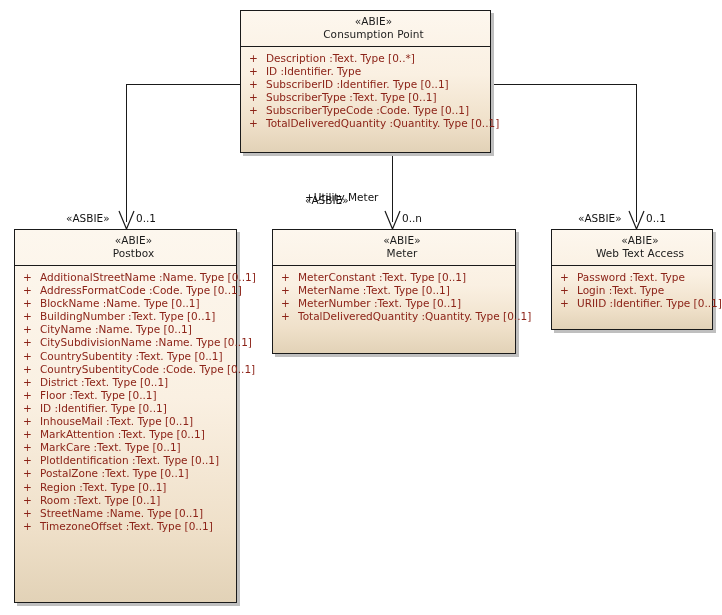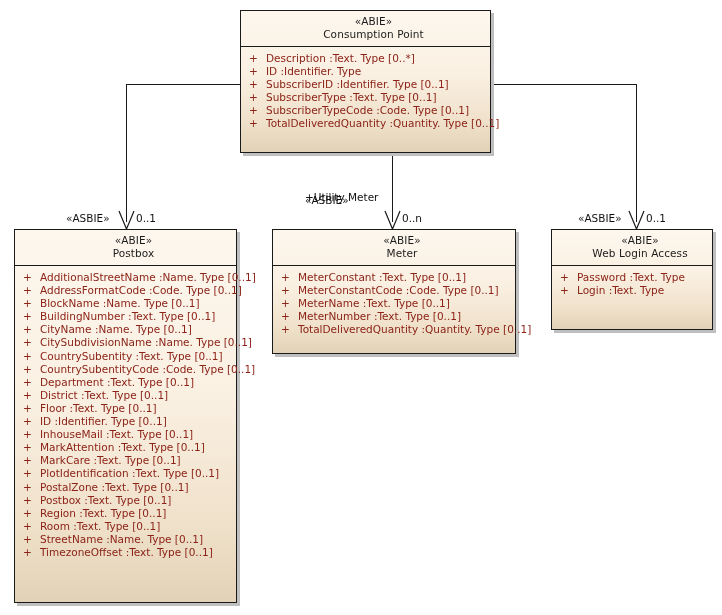--- a/index.html
+++ b/index.html
@@ -153,55 +153,53 @@
     </div>
     <div class="uml-attrs">
       <span class="uml-attr"><span class="vis">+</span><span>AdditionalStreetName  :Name. Type [0..1]</span></span>
       <span class="uml-attr"><span class="vis">+</span><span>AddressFormatCode  :Code. Type [0..1]</span></span>
       <span class="uml-attr"><span class="vis">+</span><span>BlockName  :Name. Type [0..1]</span></span>
       <span class="uml-attr"><span class="vis">+</span><span>BuildingNumber  :Text. Type [0..1]</span></span>
       <span class="uml-attr"><span class="vis">+</span><span>CityName  :Name. Type [0..1]</span></span>
       <span class="uml-attr"><span class="vis">+</span><span>CitySubdivisionName  :Name. Type [0..1]</span></span>
       <span class="uml-attr"><span class="vis">+</span><span>CountrySubentity  :Text. Type [0..1]</span></span>
       <span class="uml-attr"><span class="vis">+</span><span>CountrySubentityCode  :Code. Type [0..1]</span></span>
-      <span class="uml-attr"><span class="vis">+</span><span>Department  :Text. Type [0..1]</span></span>
       <span class="uml-attr"><span class="vis">+</span><span>District  :Text. Type [0..1]</span></span>
       <span class="uml-attr"><span class="vis">+</span><span>Floor  :Text. Type [0..1]</span></span>
       <span class="uml-attr"><span class="vis">+</span><span>ID  :Identifier. Type [0..1]</span></span>
       <span class="uml-attr"><span class="vis">+</span><span>InhouseMail  :Text. Type [0..1]</span></span>
       <span class="uml-attr"><span class="vis">+</span><span>MarkAttention  :Text. Type [0..1]</span></span>
       <span class="uml-attr"><span class="vis">+</span><span>MarkCare  :Text. Type [0..1]</span></span>
       <span class="uml-attr"><span class="vis">+</span><span>PlotIdentification  :Text. Type [0..1]</span></span>
       <span class="uml-attr"><span class="vis">+</span><span>PostalZone  :Text. Type [0..1]</span></span>
-      <span class="uml-attr"><span class="vis">+</span><span>Postbox  :Text. Type [0..1]</span></span>
       <span class="uml-attr"><span class="vis">+</span><span>Region  :Text. Type [0..1]</span></span>
       <span class="uml-attr"><span class="vis">+</span><span>Room  :Text. Type [0..1]</span></span>
       <span class="uml-attr"><span class="vis">+</span><span>StreetName  :Name. Type [0..1]</span></span>
       <span class="uml-attr"><span class="vis">+</span><span>TimezoneOffset  :Text. Type [0..1]</span></span>
     </div>
   </div>
 
   <div class="uml-class" style="left:272px; top:229px; width:244px; height:125px;">
     <div class="uml-header">
       <span class="uml-stereotype">«ABIE»</span>
       <span class="uml-name">Meter</span>
     </div>
     <div class="uml-attrs">
       <span class="uml-attr"><span class="vis">+</span><span>MeterConstant  :Text. Type [0..1]</span></span>
-      <span class="uml-attr"><span class="vis">+</span><span>MeterConstantCode  :Code. Type [0..1]</span></span>
       <span class="uml-attr"><span class="vis">+</span><span>MeterName  :Text. Type [0..1]</span></span>
       <span class="uml-attr"><span class="vis">+</span><span>MeterNumber  :Text. Type [0..1]</span></span>
       <span class="uml-attr"><span class="vis">+</span><span>TotalDeliveredQuantity  :Quantity. Type [0..1]</span></span>
     </div>
   </div>
 
   <div class="uml-class" style="left:551px; top:229px; width:162px; height:101px;">
     <div class="uml-header">
       <span class="uml-stereotype">«ABIE»</span>
-      <span class="uml-name">Web Login Access</span>
+      <span class="uml-name">Web Text Access</span>
     </div>
     <div class="uml-attrs">
       <span class="uml-attr"><span class="vis">+</span><span>Password  :Text. Type</span></span>
       <span class="uml-attr"><span class="vis">+</span><span>Login  :Text. Type</span></span>
+      <span class="uml-attr"><span class="vis">+</span><span>URIID  :Identifier. Type [0..1]</span></span>
     </div>
   </div>
 
 </div>
 
 </body></html>

